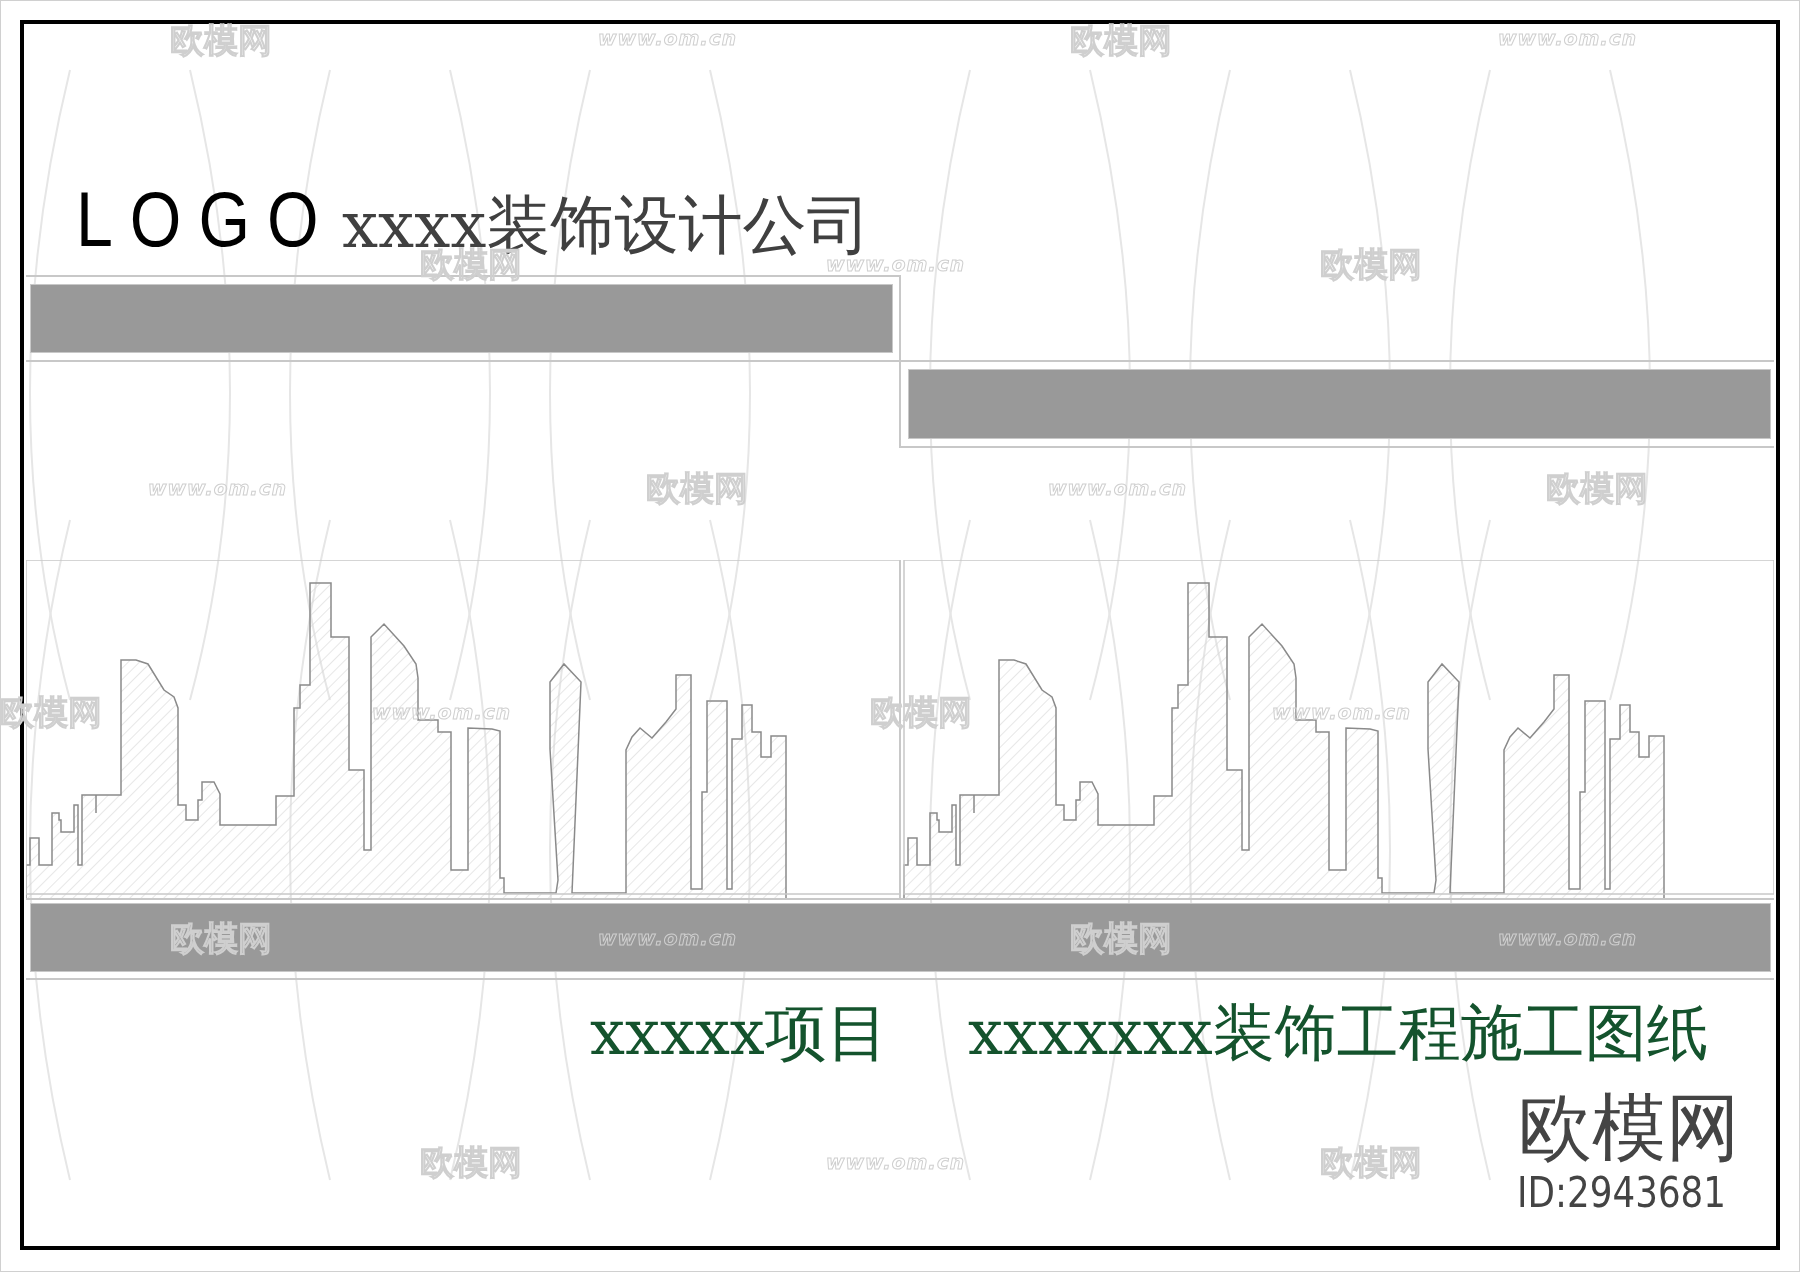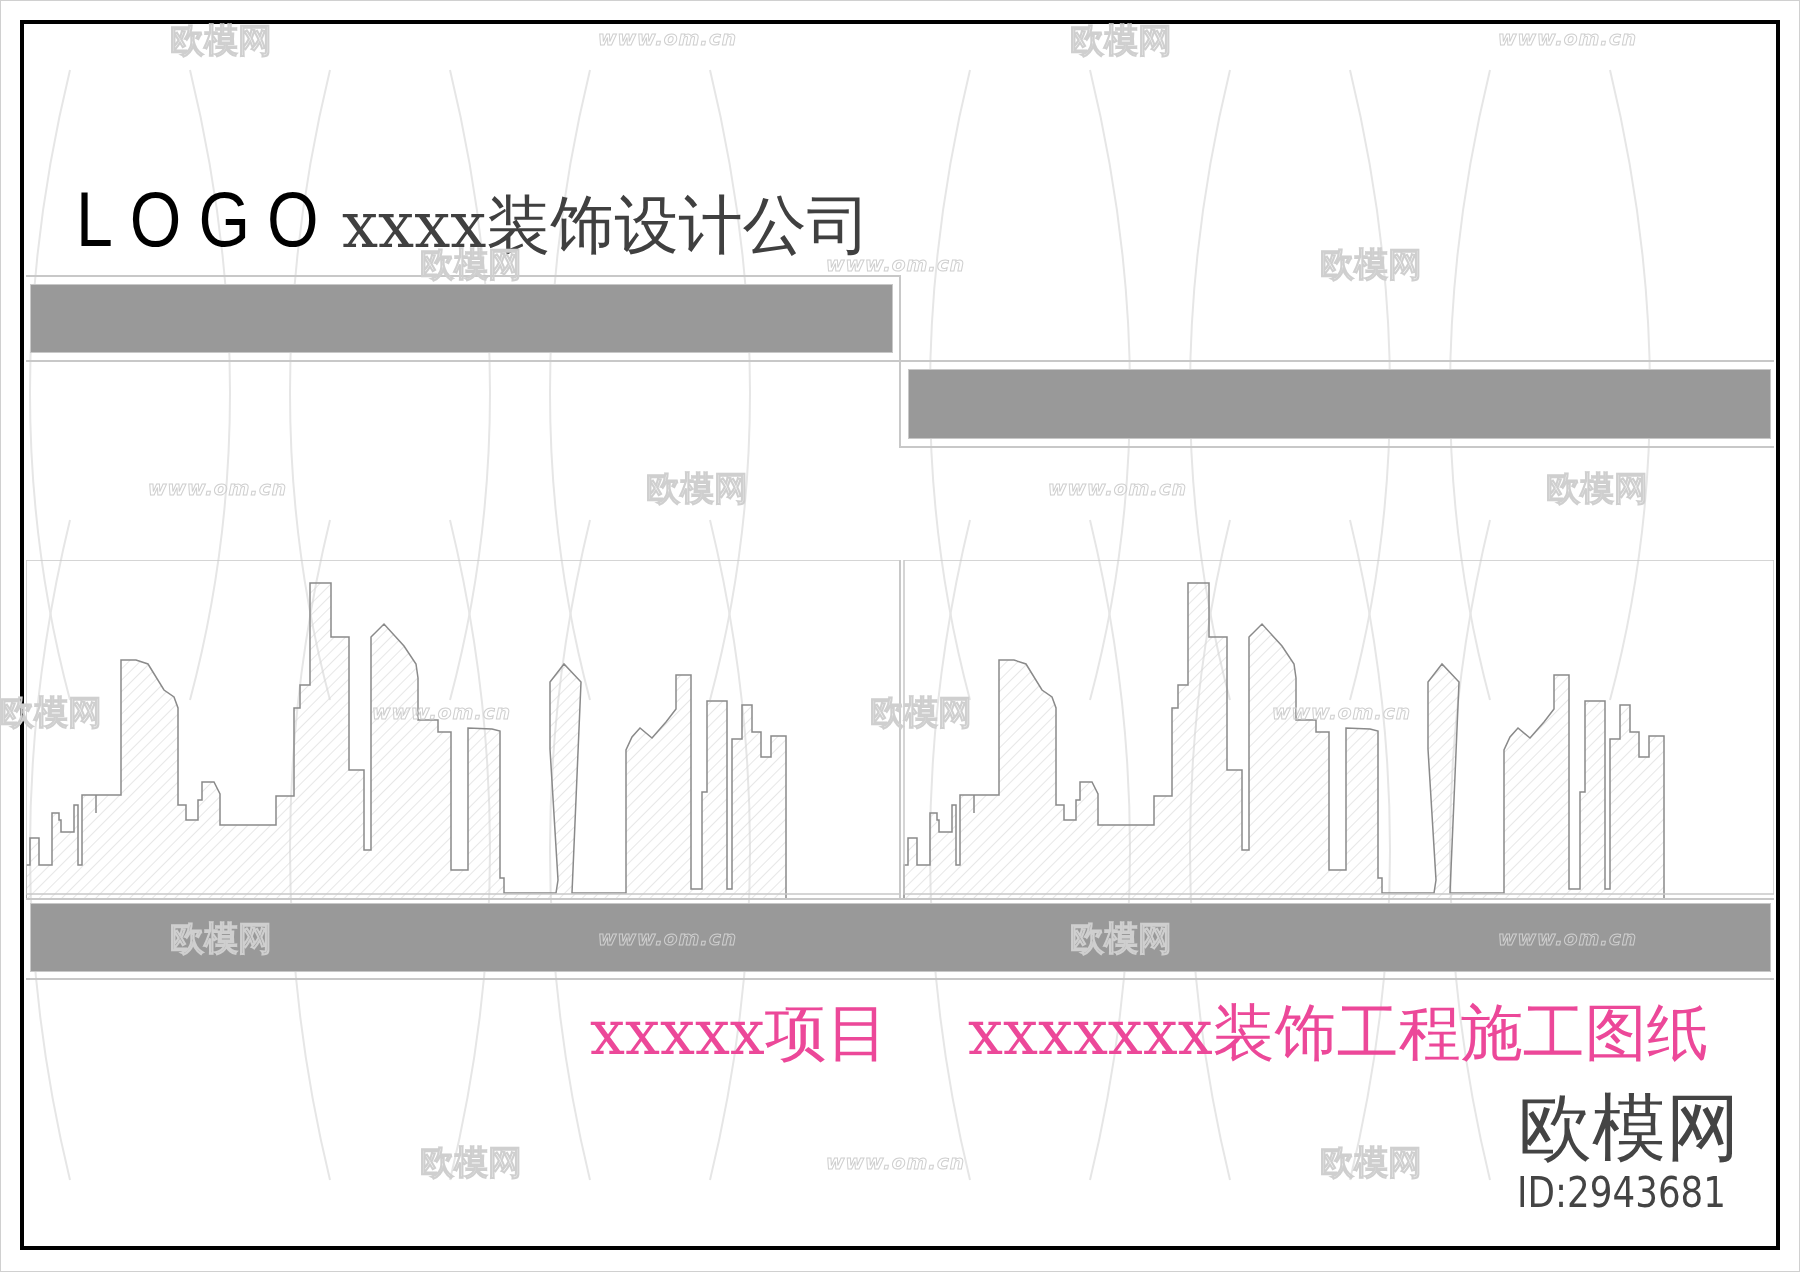--- a/index.html
+++ b/index.html
@@ -61,21 +61,21 @@
       font-size: 64px;
       color: #404040;
       line-height: 1;
       white-space: nowrap;
     }
     .project, .drawing {
       position: absolute;
       top: 1002px;
       font-family: "DejaVu Serif", serif;
       font-size: 62px;
-      color: #ec4899;
+      color: #14532d;
       line-height: 1;
       white-space: nowrap;
     }
     .project { left: 590px; }
     .drawing { left: 968px; }
     .brand {
       position: absolute;
       left: 1518px; top: 1090px;
       font-family: "DejaVu Sans", sans-serif;
       font-size: 74px;

